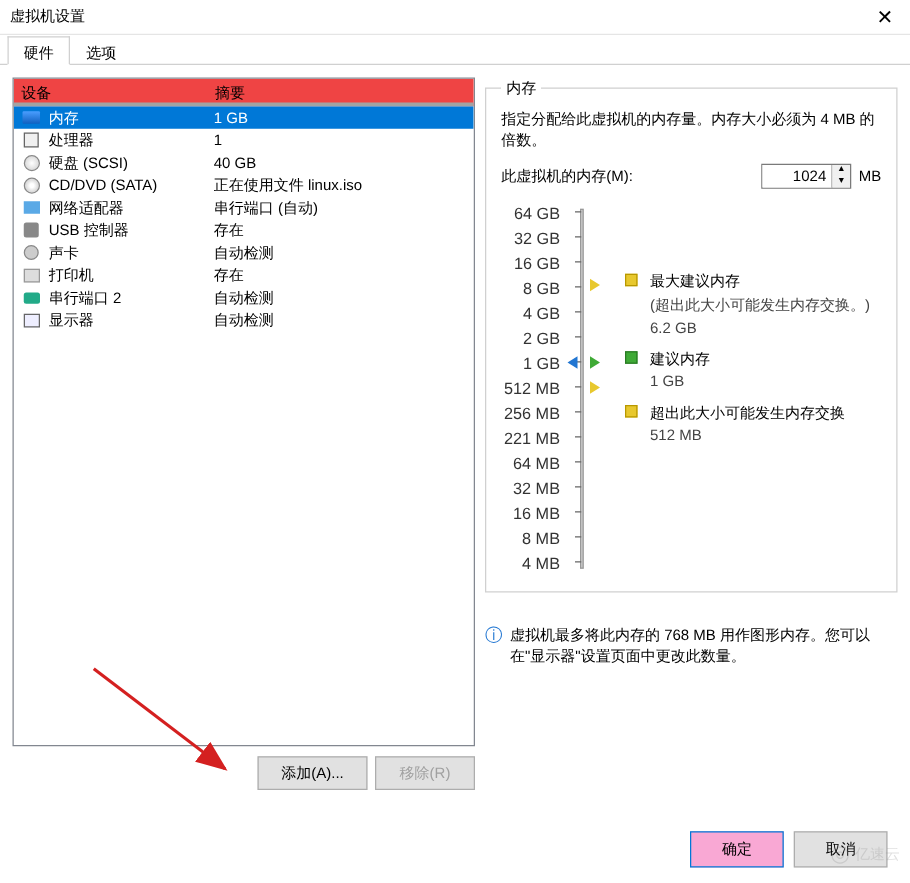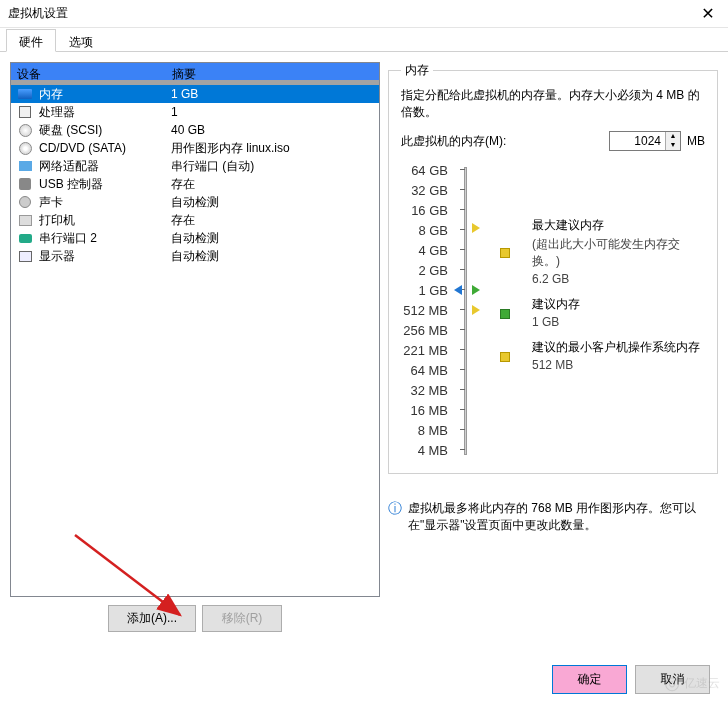--- a/index.html
+++ b/index.html
@@ -6,31 +6,31 @@
 body{background:#fff;width:728px;height:706px;position:relative;overflow:hidden}
 .titlebar{height:28px;display:flex;align-items:center;padding:0 8px;border-bottom:1px solid #e5e5e5}
 .titlebar .title{flex:1}
 .close-btn{width:40px;height:28px;display:flex;align-items:center;justify-content:center;cursor:pointer;font-size:16px;margin-right:-8px}
 .tabs{display:flex;border-bottom:1px solid #d0d0d0;padding-left:6px;height:24px}
 .tab{padding:4px 12px;border:1px solid transparent;cursor:pointer;position:relative;top:1px}
 .tab.active{border:1px solid #d0d0d0;border-bottom:1px solid #fff;background:#fff}
 .content{display:flex;padding:10px;gap:8px;height:590px}
 .left-panel{width:370px;display:flex;flex-direction:column}
 .device-list{border:1px solid #828790;flex:1;overflow:hidden}
-.list-header{display:flex;background:#3b82f6;border-bottom:5px solid #a3a3a3;height:22px}
+.list-header{display:flex;background:#ef4444;border-bottom:3px solid #a3a3a3;height:22px}
 .col-h{padding:3px 6px;font-weight:normal}
 .col-device{width:155px}
 .col-summary{flex:1}
 .list-body{overflow:auto}
 .device-row{display:flex;height:18px;align-items:center;cursor:pointer}
 .device-row.selected{background:#0078d7;color:#fff}
 .device-row .icon{width:16px;height:16px;margin:0 4px 0 6px;display:flex;align-items:center;justify-content:center}
 .device-row .name{width:130px;padding-left:2px}
 .device-row .summary{flex:1;padding-left:4px}
-.button-row{display:flex;justify-content:center;gap:6px;margin-top:8px}
+.button-row{display:flex;justify-content:flex-end;gap:6px;margin-top:8px}
 .btn{border:1px solid #adadad;background:#e1e1e1;padding:4px 18px;cursor:pointer;min-width:80px;text-align:center}
 .btn:disabled{color:#a0a0a0;cursor:default}
 .right-panel{flex:1;display:flex;flex-direction:column}
 fieldset{border:1px solid #d0d0d0;padding:8px 12px 12px;margin-bottom:8px}
 legend{padding:0 4px}
 .mem-input-row{display:flex;align-items:center;margin:10px 0;gap:6px}
 .mem-label{flex:1}
 .spinner{display:flex;align-items:center;border:1px solid #7a7a7a}
 .spinner input{width:55px;border:none;text-align:right;padding:2px 4px;outline:none}
 .spinner-btns{display:flex;flex-direction:column;border-left:1px solid #aaa}
@@ -39,21 +39,21 @@
 .tick-labels{width:55px;text-align:right;padding-right:8px}
 .tick-labels div{height:20px;line-height:20px;font-size:13px;color:#333}
 .slider-track{width:40px;position:relative;height:300px}
 .track-line{position:absolute;left:8px;top:6px;bottom:6px;width:3px;background:#d0d0d0;border:1px solid #999}
 .tick{position:absolute;left:4px;width:5px;height:1px;background:#666}
 .marker{position:absolute;left:16px;width:0;height:0}
 .marker.blue-right{border-top:5px solid transparent;border-bottom:5px solid transparent;border-right:8px solid #2176d2}
 .marker.green{border-top:5px solid transparent;border-bottom:5px solid transparent;border-left:8px solid #3faa36}
 .marker.yellow{border-top:5px solid transparent;border-bottom:5px solid transparent;border-left:8px solid #e8c82e}
 .legend-box{flex:1;padding-left:4px}
-.legend-item{display:flex;align-items:center;margin-bottom:10px;gap:22px}
+.legend-item{display:flex;align-items:flex-start;margin-bottom:10px;gap:10px}
 .legend-sq{width:10px;height:10px;margin-top:2px;flex-shrink:0}
 .sq-yellow{background:#e8c82e;border:1px solid #b89800}
 .sq-green{background:#3faa36;border:1px solid #2a7a24}
 .legend-text{flex:1}
 .legend-sub{color:#444;margin-top:2px}
 .info-row{display:flex;gap:6px;margin-top:18px}
 .info-icon{color:#2176d2;font-size:14px}
 .footer{position:absolute;bottom:12px;right:18px;display:flex;gap:8px}
 .footer .btn{min-width:75px;padding:5px 20px}
 .btn.primary{background:#f9a8d4;border:1px solid #0078d7}
@@ -110,21 +110,21 @@
               <span class="ico-disk"></span>
             </span>
             <span class="name">硬盘 (SCSI)</span>
             <span class="summary">40 GB</span>
           </div>
           <div class="device-row">
             <span class="icon">
               <span class="ico-cd"></span>
             </span>
             <span class="name">CD/DVD (SATA)</span>
-            <span class="summary">用作图形内存 linux.iso</span>
+            <span class="summary">正在使用文件 linux.iso</span>
           </div>
           <div class="device-row">
             <span class="icon">
               <span class="ico-net"></span>
             </span>
             <span class="name">网络适配器</span>
             <span class="summary">串行端口 (自动)</span>
           </div>
           <div class="device-row">
             <span class="icon">
@@ -239,21 +239,21 @@
           <div class="legend-item">
             <div class="legend-sq sq-green"></div>
             <div class="legend-text">
               <div>建议内存</div>
               <div class="legend-sub">1 GB</div>
             </div>
           </div>
           <div class="legend-item">
             <div class="legend-sq sq-yellow"></div>
             <div class="legend-text">
-              <div>建议的最小客户机操作系统内存</div>
+              <div>超出此大小可能发生内存交换</div>
               <div class="legend-sub">512 MB</div>
             </div>
           </div>
         </div>
       </div>
     </fieldset>
     <div class="info-row">
       <span class="info-icon">ⓘ</span>
       <span>虚拟机最多将此内存的 768 MB 用作图形内存。您可以在"显示器"设置页面中更改此数量。</span>
     </div>

